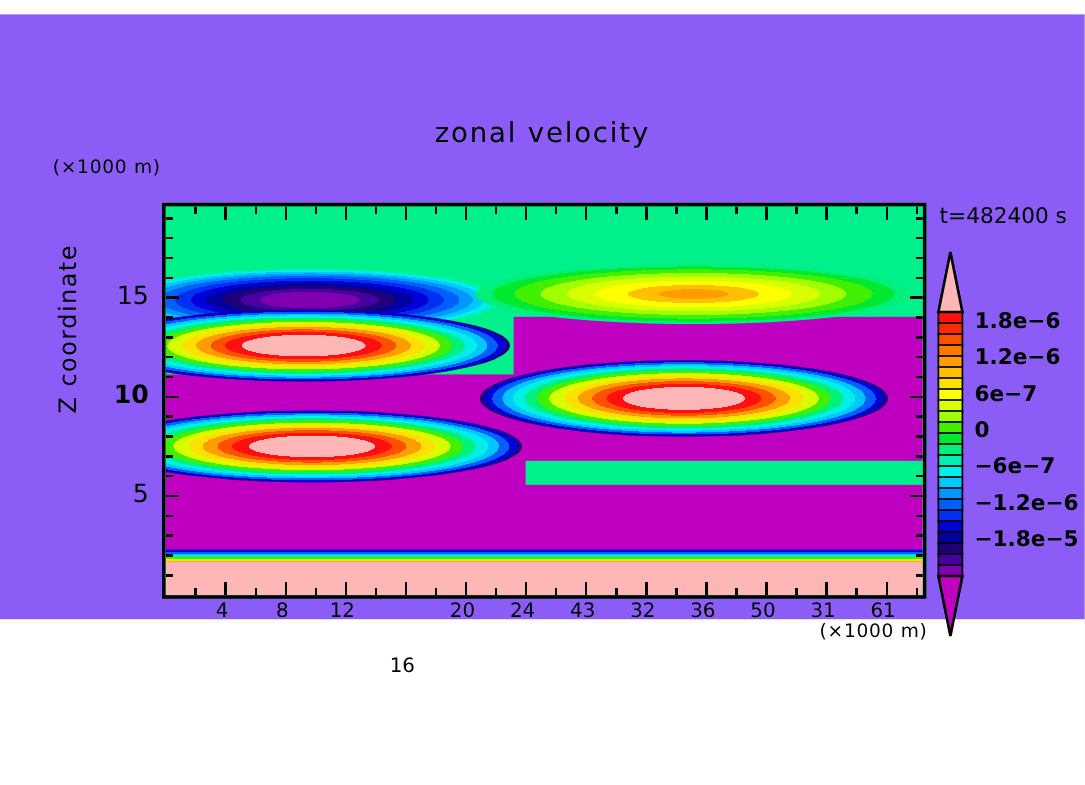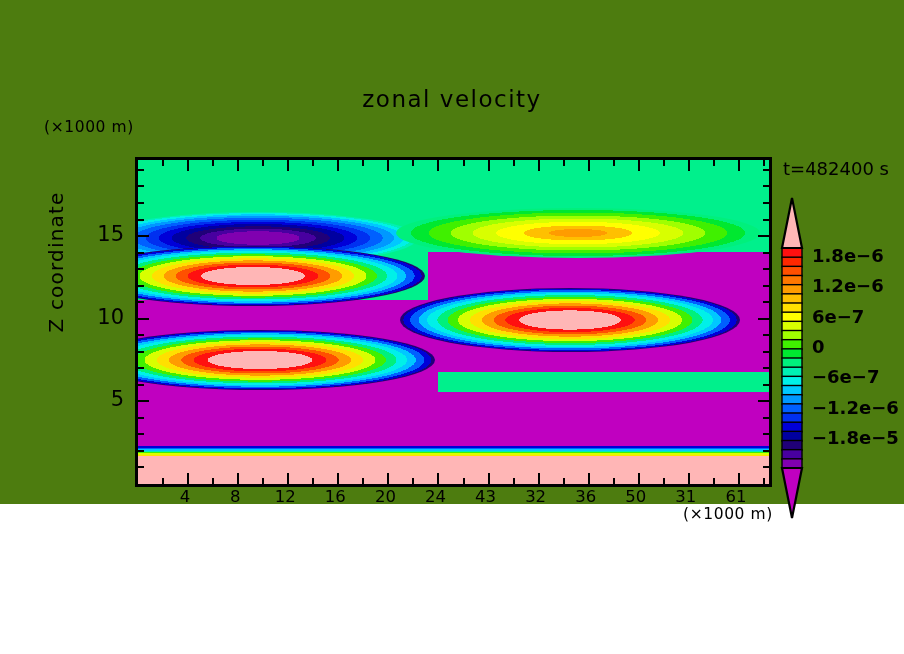--- a/index.html
+++ b/index.html
@@ -9,24 +9,24 @@
   }
   body {
     width: 904px;
     height: 654px;
     position: relative;
     font-family: "DejaVu Sans", sans-serif;
     overflow: hidden;
   }
   #page-root {
     position: absolute;
-    left: 0; top: 0;
+    left: 0; top: 12px;
     width: 904px;
     height: 504px;
-    background: #4d7c0f;
+    background: #8b5cf6;
   }
 
   
   .plot-title {
     position: absolute;
     left: 0;
     top: 86px;
     width: 904px;
     text-align: center;
     font-size: 23px;
@@ -387,34 +387,34 @@
             </g>
         </g>
       </g>
     </svg>
   </div>
 
   <div id="xtick-labels">
       <div class="tick-x" style="left: 185.079px;">4</div>
       <div class="tick-x" style="left: 235.159px;">8</div>
       <div class="tick-x" style="left: 285.238px;">12</div>
-      <div class="tick-x" style="left: 335.317px;">16</div>
+      <div class="tick-x" style="left: 335.317px; margin-top: 46px;">16</div>
       <div class="tick-x" style="left: 385.397px;">20</div>
       <div class="tick-x" style="left: 435.476px;">24</div>
       <div class="tick-x" style="left: 485.556px;">43</div>
       <div class="tick-x" style="left: 535.635px;">32</div>
       <div class="tick-x" style="left: 585.714px;">36</div>
       <div class="tick-x" style="left: 635.794px;">50</div>
       <div class="tick-x" style="left: 685.873px;">31</div>
       <div class="tick-x" style="left: 735.952px;">61</div>
     </div>
 
   <div id="ytick-labels">
       <div class="tick-y" style="top: 398.347px;">5</div>
-      <div class="tick-y" style="top: 315.694px;">10</div>
+      <div class="tick-y" style="top: 315.694px; font-weight: bold;">10</div>
       <div class="tick-y" style="top: 233.041px;">15</div>
     </div>
 
   <div id="colorbar-wrap">
     <svg width="32" height="324" viewBox="0 0 32 324">
       <g id="cbar-bands">
           <rect x="6" y="52" width="20" height="9.766666666666666" fill="#ff1010" stroke="#000000" stroke-width="1.4"></rect>
           <rect x="6" y="61.166666666666664" width="20" height="9.766666666666666" fill="#ff2800" stroke="#000000" stroke-width="1.4"></rect>
           <rect x="6" y="70.33333333333333" width="20" height="9.766666666666666" fill="#ff5000" stroke="#000000" stroke-width="1.4"></rect>
           <rect x="6" y="79.5" width="20" height="9.766666666666666" fill="#ff7800" stroke="#000000" stroke-width="1.4"></rect>

